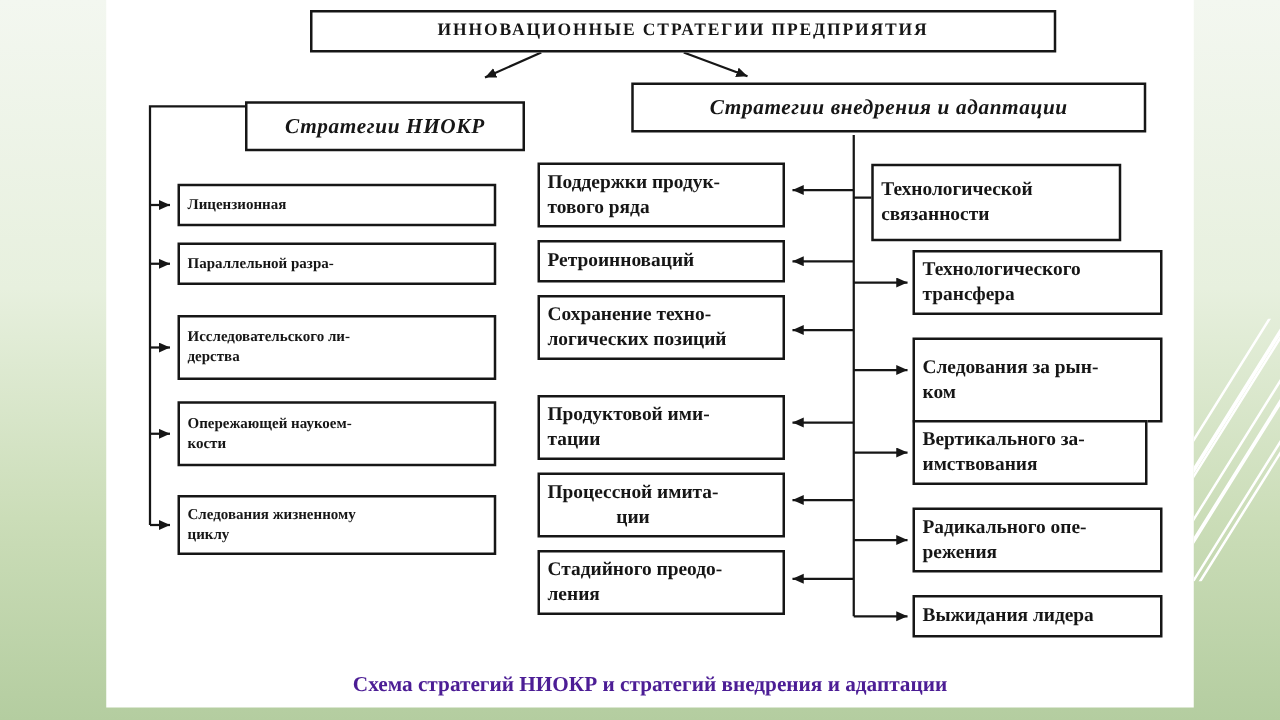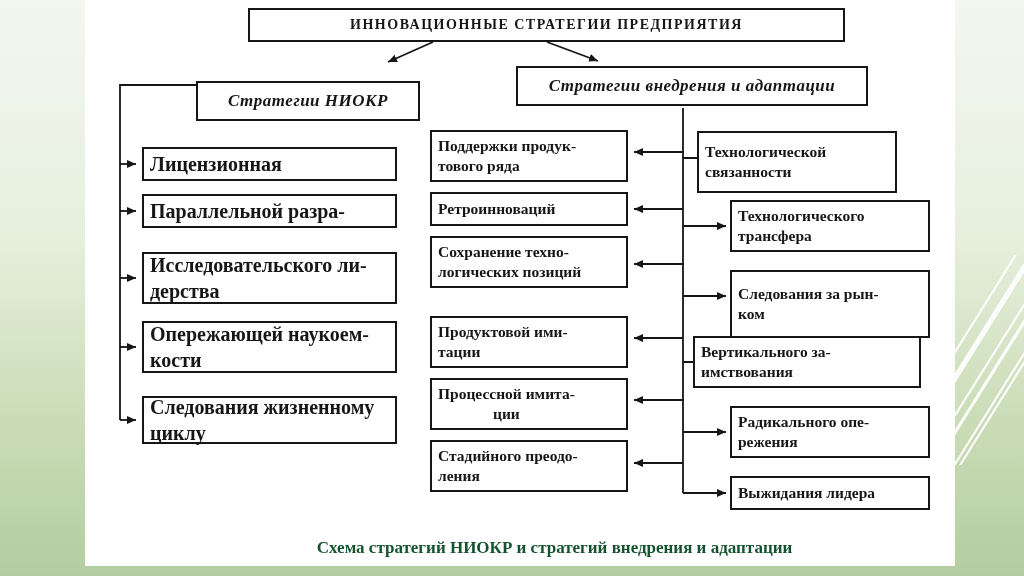--- a/index.html
+++ b/index.html
@@ -29,27 +29,27 @@
   }
   .title-box{
     justify-content:center;text-align:center;
     font-size:14px;letter-spacing:1.5px;border-width:2px;
   }
   .header-box{
     justify-content:center;text-align:center;
     font-style:italic;font-size:17px;letter-spacing:0.5px;
   }
   .node{
-    font-size:20px;line-height:1.3;padding:2px 6px;
+    font-size:12px;line-height:1.3;padding:2px 6px;
     white-space:pre-line;
   }
   .node.mid,.node.right{font-size:15.5px;}
   .caption{
-    position:absolute;left:85px;top:538px;width:939px;text-align:center;
-    font-weight:bold;font-size:17px;color:#14532d;
+    position:absolute;left:85px;top:538px;width:870px;text-align:center;
+    font-weight:bold;font-size:17px;color:#4c1d95;
   }
 </style>
 </head>
 <body>
 
 <div class="panel"></div>
 
 <div class="decor">
   <span style="top:32px;left:-70px;height:2px;"></span>
   <span style="top:48px;left:-62px;height:1.5px;"></span>
@@ -96,21 +96,21 @@
   </g>
 </svg>
 
 <div class="box title-box" style="left:248px;top:8px;width:597px;height:34px;">
   <span>ИННОВАЦИОННЫЕ СТРАТЕГИИ ПРЕДПРИЯТИЯ</span>
 </div>
 
 <div class="box header-box" style="left:196px;top:66px;width:224px;height:40px;margin-top:15px;">
   <span>Стратегии НИОКР</span>
 </div>
-<div class="box header-box" style="left:516px;top:66px;width:352px;height:40px;">
+<div class="box header-box" style="left:505px;top:66px;width:412px;height:40px;">
   <span>Стратегии внедрения и адаптации</span>
 </div>
 
 <div class="box node" style="left:142px;top:147px;width:255px;height:34px;">Лицензионная</div>
 <div class="box node" style="left:142px;top:194px;width:255px;height:34px;">Параллельной разра-</div>
 <div class="box node" style="left:142px;top:252px;width:255px;height:52px;">Исследовательского ли-
 дерства</div>
 <div class="box node" style="left:142px;top:321px;width:255px;height:52px;">Опережающей наукоем-
 кости</div>
 <div class="box node" style="left:142px;top:396px;width:255px;height:48px;">Следования жизненному
@@ -127,19 +127,19 @@
 ции</div>
 <div class="box node mid" style="left:430px;top:440px;width:198px;height:52px;">Стадийного преодо-
 ления</div>
 
 <div class="box node right" style="left:697px;top:131px;width:200px;height:62px;">Технологической
 связанности</div>
 <div class="box node right" style="left:730px;top:200px;width:200px;height:52px;">Технологического
 трансфера</div>
 <div class="box node right" style="left:730px;top:270px;width:200px;height:68px;">Следования за рын-
 ком</div>
-<div class="box node right" style="left:693px;top:336px;width:228px;height:52px;">Вертикального за-
+<div class="box node right" style="left:730px;top:336px;width:188px;height:52px;">Вертикального за-
 имствования</div>
 <div class="box node right" style="left:730px;top:406px;width:200px;height:52px;">Радикального опе-
 режения</div>
 <div class="box node right" style="left:730px;top:476px;width:200px;height:34px;">Выжидания лидера</div>
 
 <div class="caption">Схема стратегий НИОКР и стратегий внедрения и адаптации</div>
 
 </body></html>

